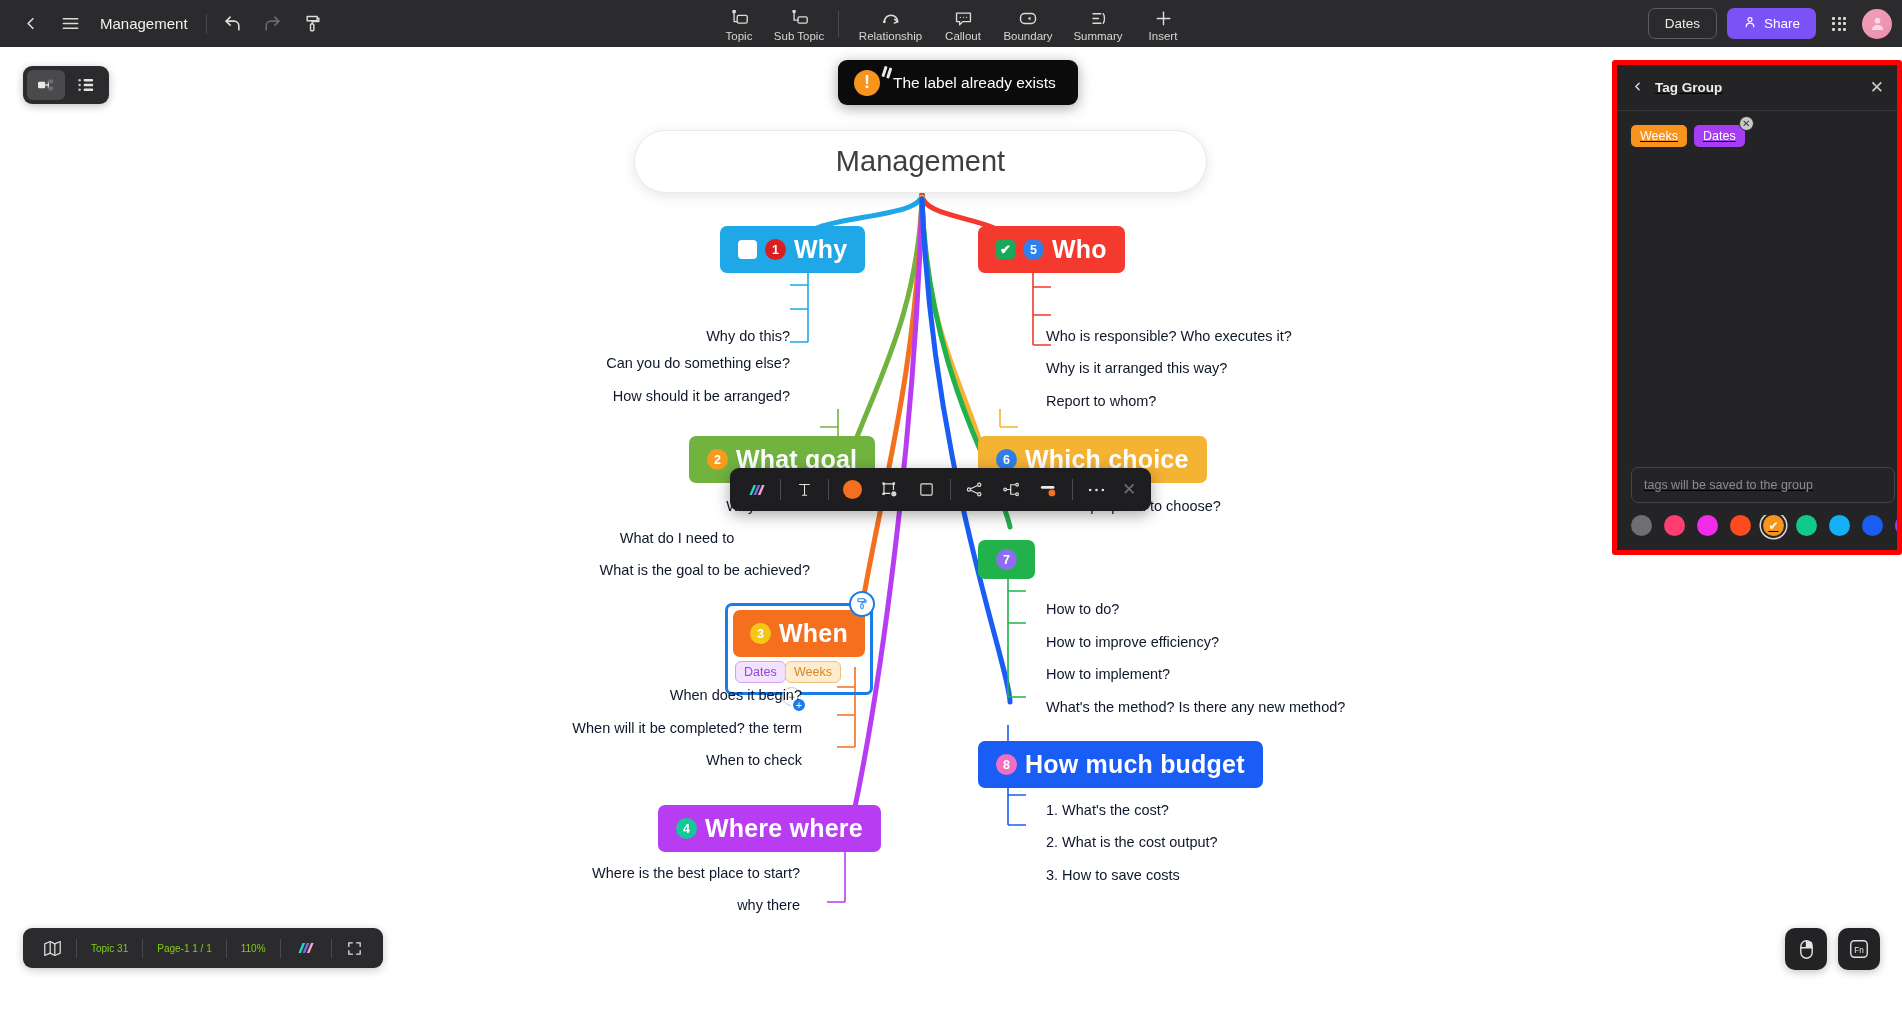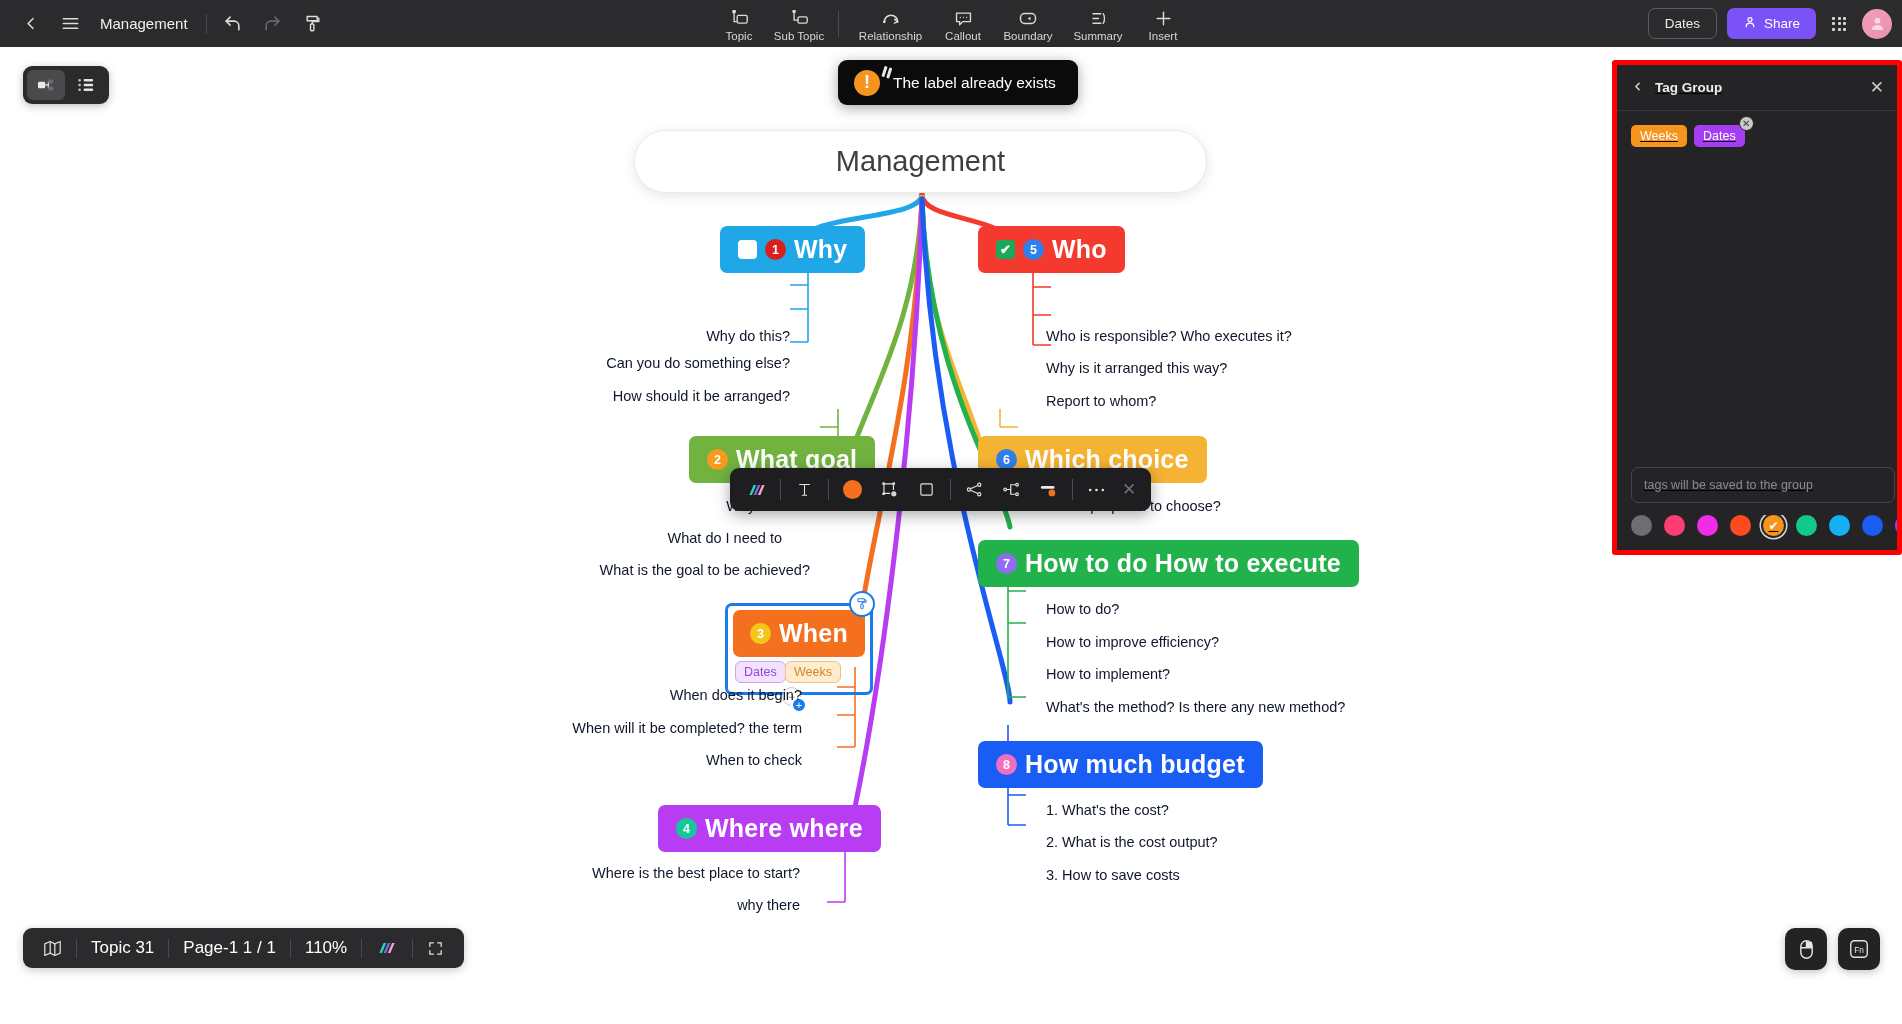--- a/index.html
+++ b/index.html
@@ -165,21 +165,21 @@
   .fmt-sep { width: 1px; height: 21px; background: #4b4b52; margin: 0 5px; }
   .fmt-close { width: 28px; height: 37px; display:flex; align-items:center; justify-content:center; color:#6e6e74; cursor:pointer; font-size:17px; }
 
   
   .statusbar {
     position: absolute; left: 23px; bottom: 36px; height: 40px;
     background: #2b2b2d; border-radius: 9px; display: flex; align-items: center;
     padding: 0 6px; z-index: 30; box-shadow: 0 2px 10px rgba(0,0,0,.22);
   }
   .sb-item {
-    color: #ffffff; font-size: 17px; padding: 0 14px; cursor: pointer;
+    color: #84cc16; font-size: 10px; padding: 0 14px; cursor: pointer;
     white-space: nowrap; display: flex; align-items: center; gap: 7px;
   }
   .sb-sep { width: 1px; height: 19px; background: #4a4a4d; }
 
   .fab-group { position: absolute; right: 22px; bottom: 34px; display: flex; gap: 11px; z-index: 30; }
   .fab {
     width: 42px; height: 42px; border-radius: 10px; background: #232325;
     display: flex; align-items: center; justify-content: center; cursor: pointer;
     box-shadow: 0 2px 9px rgba(0,0,0,.25);
   }
@@ -446,21 +446,21 @@
     </div>
     <div class="leaf" style="left:1046px; top:281px;">Who is responsible? Who executes it?</div>
     <div class="leaf" style="left:1046px; top:313px;">Why is it arranged this way?</div>
     <div class="leaf" style="left:1046px; top:346px;">Report to whom?</div>
 
     <div class="node" style="left:689px; top:389px; background:#72b340;">
       <span class="badge" style="background:#f59b1e;">2</span>
       <span>What goal</span>
     </div>
     <div class="leaf r" style="left:606px; top:451px; width:204px;">Why do this?</div>
-    <div class="leaf r" style="left:478px; top:483px; width:304px;">What do I need to</div>
+    <div class="leaf r" style="left:525px; top:483px; width:304px;text-align:center;">What do I need to</div>
     <div class="leaf r" style="left:506px; top:515px; width:304px;text-align:right;">What is the goal to be achieved?</div>
 
     <div class="node" style="left:978px; top:389px; background:#f5b333;">
       <span class="badge" style="background:#2f80ed;">6</span>
       <span>Which choice</span>
     </div>
     <div class="leaf" style="left:1046px; top:451px;">Which proposal to choose?</div>
 
     <div class="sel-ring" style="left:725px; top:556px; width:148px; height:92px;"></div>
     <div class="node" style="left:733px; top:563px; background:#f4701f; width:132px; justify-content:center;">
@@ -478,21 +478,20 @@
     <div class="tag tag-weeks" style="left:785px; top:614px;">Weeks</div>
     <div class="mini-circ" style="left:782px; top:640px; width:19px; height:19px;">−</div>
     <div class="mini-blue" style="left:791px; top:650px; width:16px; height:16px;">+</div>
 
     <div class="leaf r" style="left:616px; top:640px; width:186px;">When does it begin?</div>
     <div class="leaf r" style="left:486px; top:673px; width:316px;">When will it be completed? the term</div>
     <div class="leaf r" style="left:546px; top:705px; width:256px;">When to check</div>
 
     <div class="node" style="left:978px; top:493px; background:#22b24c;">
       <span class="badge" style="background:#8e6df0;">7</span>
-      <span>How to do How to execute</span>
     </div>
     <div class="leaf" style="left:1046px; top:554px;">How to do?</div>
     <div class="leaf" style="left:1046px; top:587px;">How to improve efficiency?</div>
     <div class="leaf" style="left:1046px; top:619px;">How to implement?</div>
     <div class="leaf" style="left:1046px; top:652px;">What's the method? Is there any new method?</div>
 
     <div class="node" style="left:978px; top:694px; background:#1a5df5;">
       <span class="badge" style="background:#f06fc0;">8</span>
       <span>How much budget</span>
     </div>

